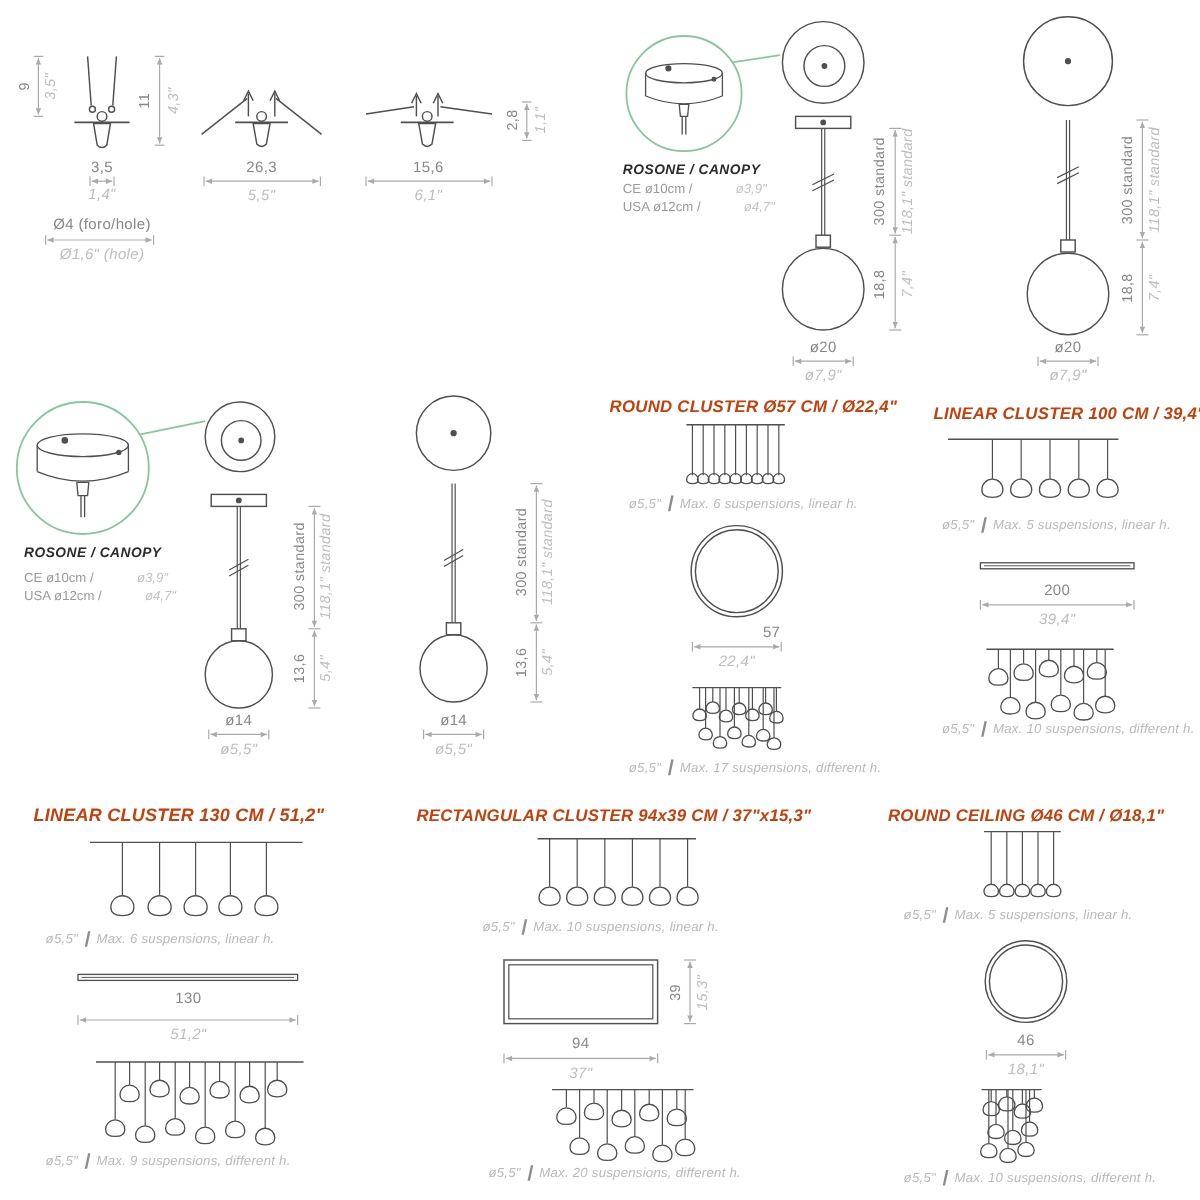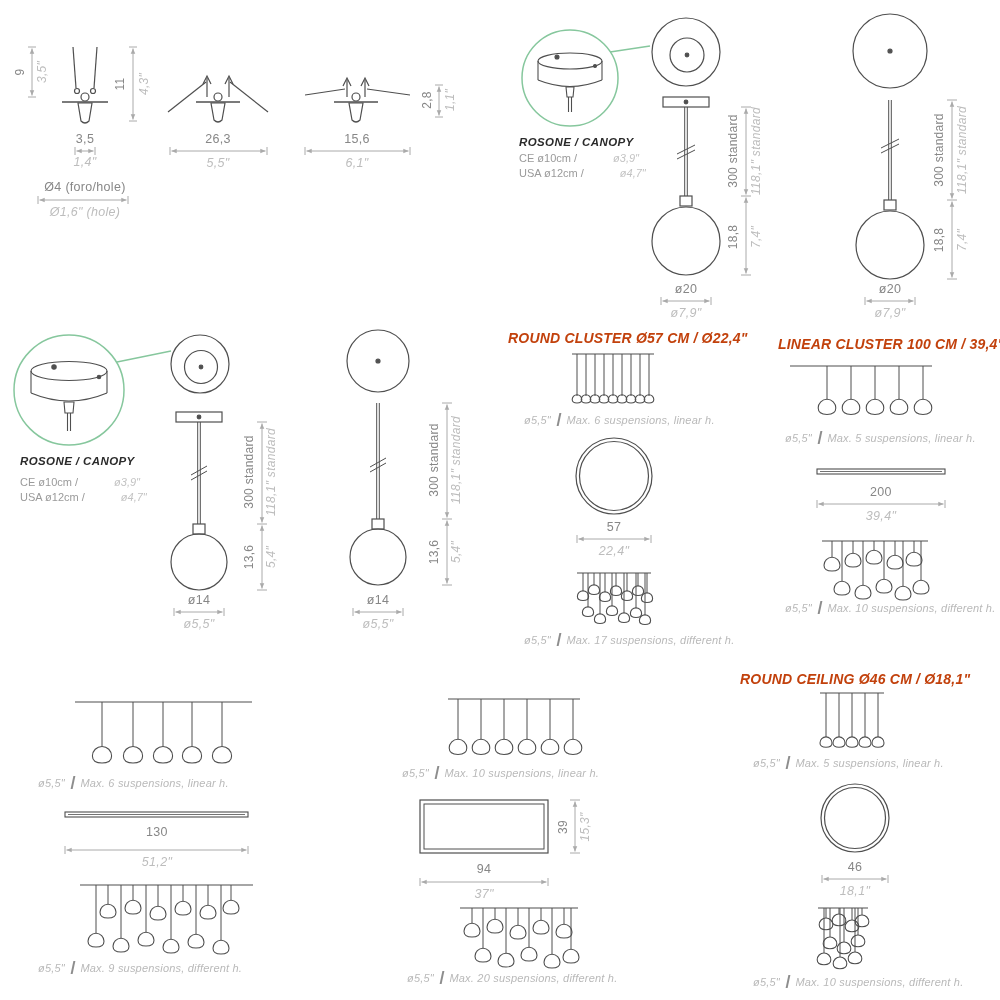--- a/index.html
+++ b/index.html
@@ -544,21 +544,21 @@
 <div class="pin rot in sm" style="left:456px; top:552px;">5,4"</div>
 <div class="pin cm" style="left:378px; top:600px;">ø14</div>
 <div class="pin in" style="left:378px; top:624px;">ø5,5"</div>
 
 <div class="tl sec-title" style="left:508px; top:330px;">ROUND CLUSTER Ø57 CM / Ø22,4"</div>
 <div class="row" style="left:524px; top:413px;">
   <span class="susp">ø5,5"</span>
   <span class="sep"></span>
   <span class="susp">Max. 6 suspensions, linear h.</span>
 </div>
-<div class="pin cm" style="left:614px; top:527px;">57</div>
+<div class="pin cm" style="left:643px; top:527px;">57</div>
 <div class="pin in" style="left:614px; top:551px;">22,4"</div>
 <div class="row" style="left:524px; top:633px;">
   <span class="susp">ø5,5"</span>
   <span class="sep"></span>
   <span class="susp">Max. 17 suspensions, different h.</span>
 </div>
 
 <div class="tl sec-title" style="left:778px; top:336px;">LINEAR CLUSTER 100 CM / 39,4"</div>
 <div class="row" style="left:785px; top:431px;">
   <span class="susp">ø5,5"</span>
@@ -566,33 +566,35 @@
   <span class="susp">Max. 5 suspensions, linear h.</span>
 </div>
 <div class="pin cm" style="left:881px; top:492px;">200</div>
 <div class="pin in" style="left:881px; top:516px;">39,4"</div>
 <div class="row" style="left:785px; top:601px;">
   <span class="susp">ø5,5"</span>
   <span class="sep"></span>
   <span class="susp">Max. 10 suspensions, different h.</span>
 </div>
 
+<div class="tl sec-title" style="left:28px; top:671px; font-size:15px;">LINEAR CLUSTER 130 CM / 51,2"</div>
 <div class="row" style="left:38px; top:776px;">
   <span class="susp">ø5,5"</span>
   <span class="sep"></span>
   <span class="susp">Max. 6 suspensions, linear h.</span>
 </div>
 <div class="pin cm" style="left:157px; top:832px;">130</div>
 <div class="pin in" style="left:157px; top:862px;">51,2"</div>
 <div class="row" style="left:38px; top:961px;">
   <span class="susp">ø5,5"</span>
   <span class="sep"></span>
   <span class="susp">Max. 9 suspensions, different h.</span>
 </div>
 
+<div class="tl sec-title" style="left:347px; top:671px;">RECTANGULAR CLUSTER 94x39 CM / 37"x15,3"</div>
 <div class="row" style="left:402px; top:766px;">
   <span class="susp">ø5,5"</span>
   <span class="sep"></span>
   <span class="susp">Max. 10 suspensions, linear h.</span>
 </div>
 <div class="pin rot cm sm" style="left:563px; top:827px;">39</div>
 <div class="pin rot in sm" style="left:585px; top:827px;">15,3"</div>
 <div class="pin cm" style="left:484px; top:869px;">94</div>
 <div class="pin in" style="left:484px; top:894px;">37"</div>
 <div class="row" style="left:407px; top:971px;">

